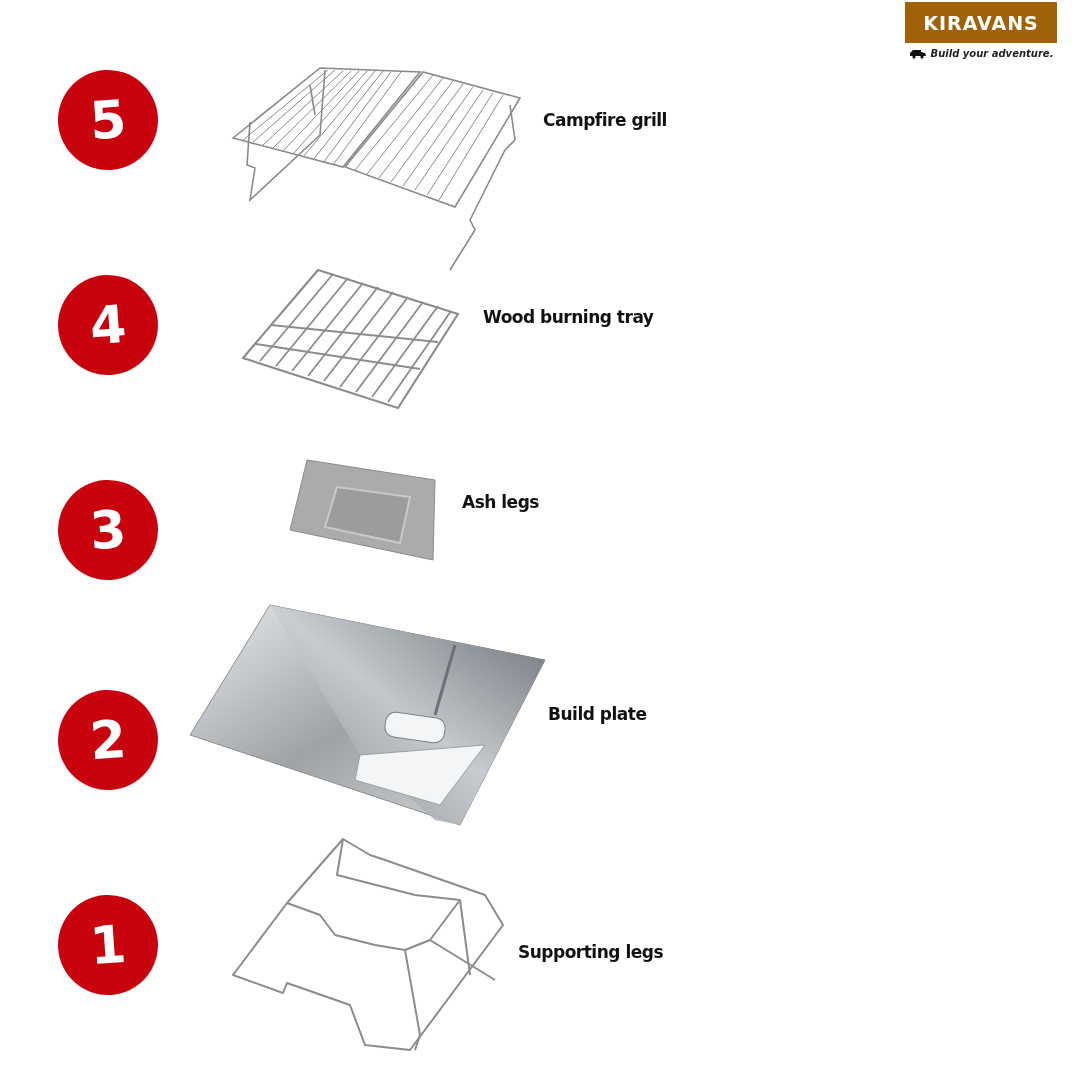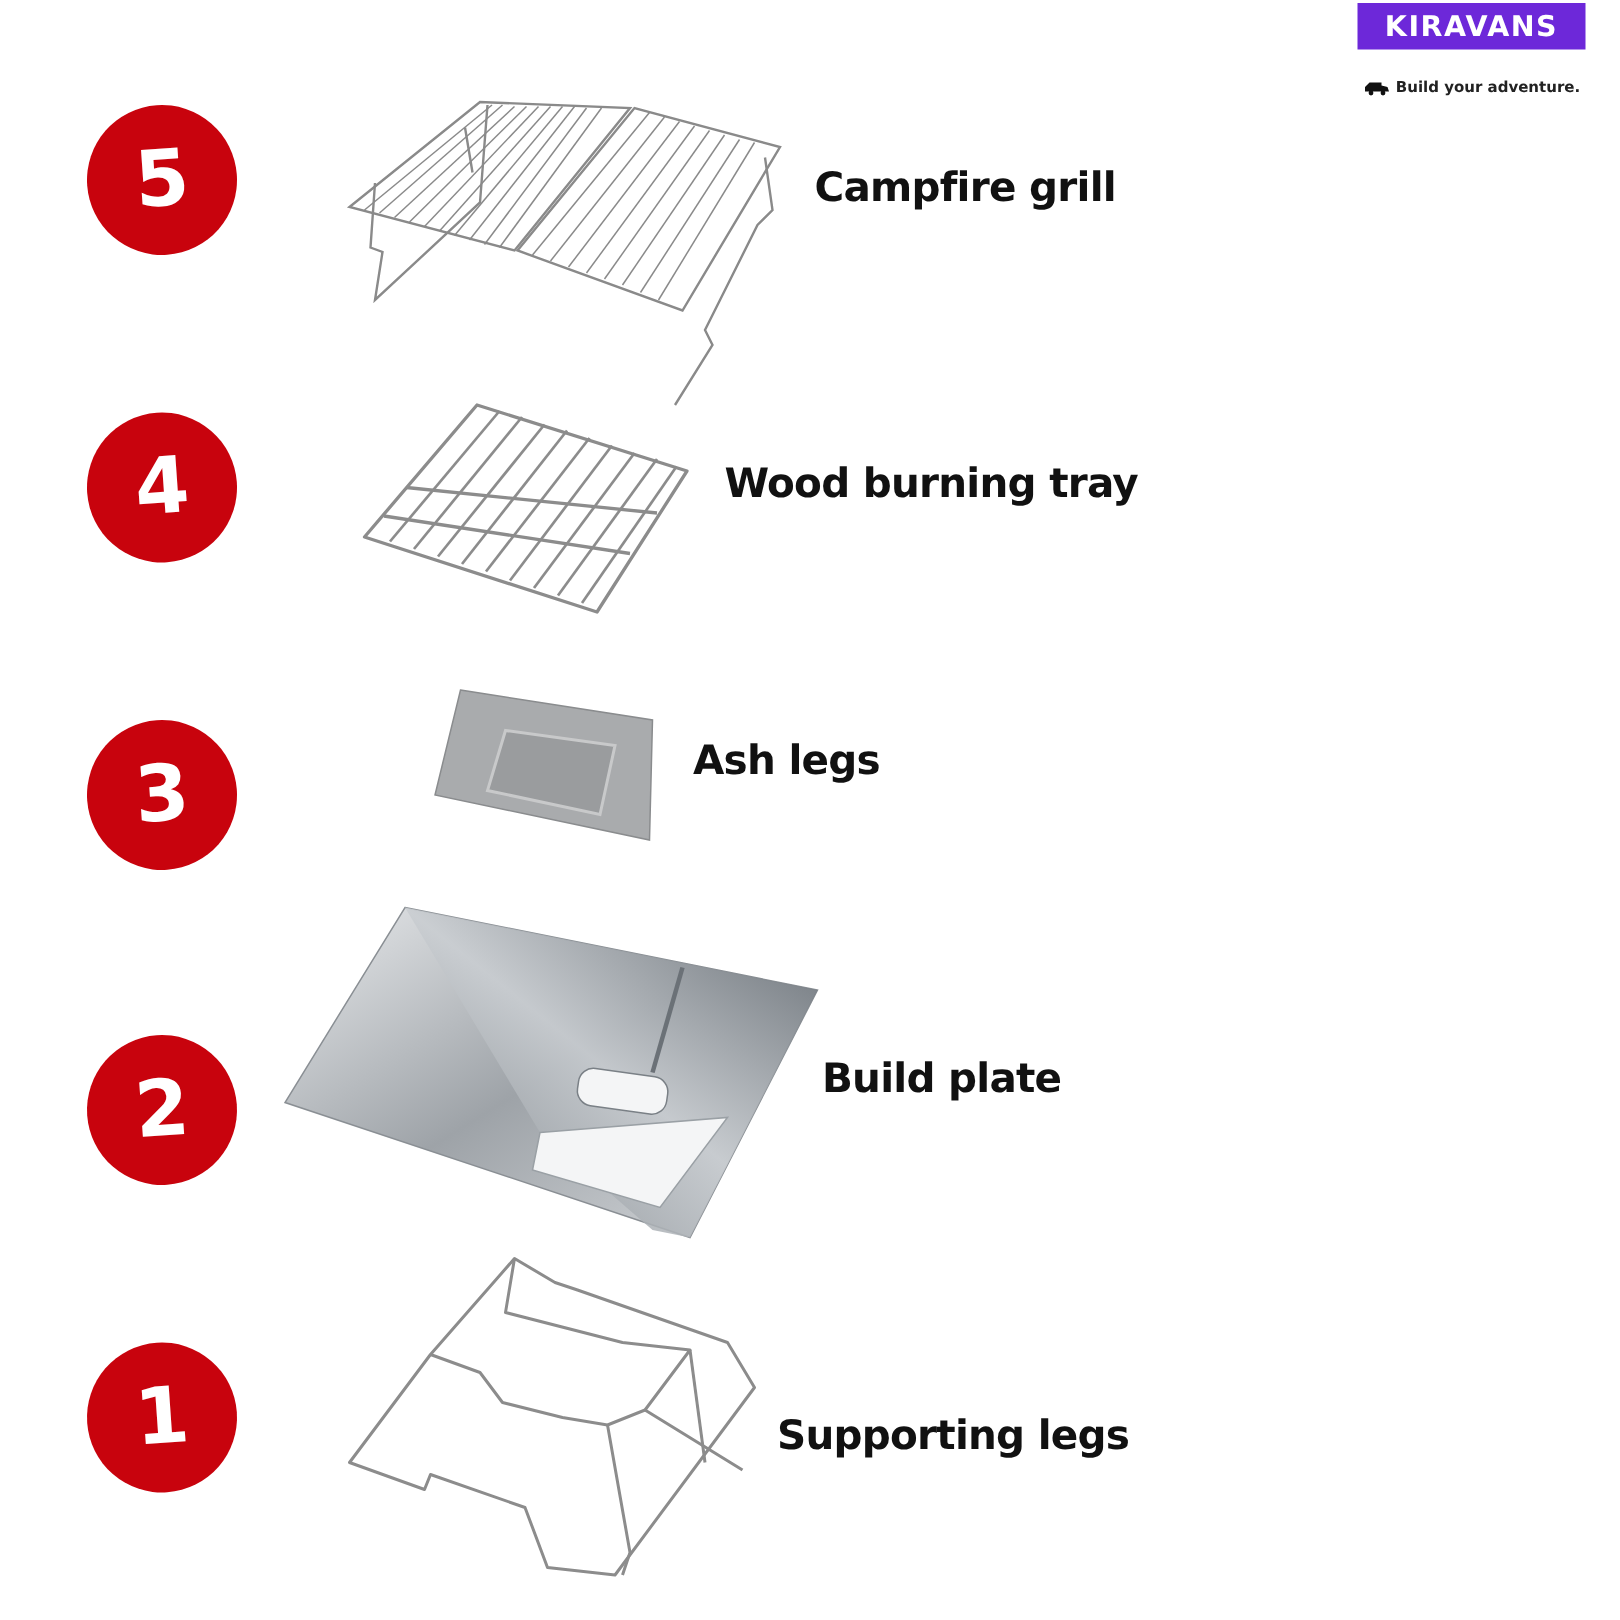--- a/index.html
+++ b/index.html
@@ -1,28 +1,28 @@
 <!DOCTYPE html>
 <html><head>
 <meta charset="utf-8">
 <style>
   html, body { margin: 0; padding: 0; background: #ffffff; }
   body { width: 1080px; height: 1080px; position: relative; overflow: hidden;
          font-family: "DejaVu Sans", sans-serif; }
   .logo { position: absolute; left: 905px; top: 2px; width: 152px; }
-  .logo-box { background: #6d28d9; color: #fff; height: 31px; display: flex;
+  .logo-box { background: #a16207; color: #fff; height: 41px; display: flex;
               align-items: center; justify-content: center; font-weight: bold;
               font-size: 19px; letter-spacing: 1px; font-family: "DejaVu Sans", sans-serif; text-align: center; }
   .logo-tag { display: flex; align-items: center; justify-content: center; gap: 4px;
-              font-size: 10px; font-weight: bold; color: #222; margin-top: 20px; }
+              font-size: 10px; font-weight: bold; color: #222; margin-top: 5px; font-style: italic; }
   .badge { position: absolute; width: 100px; height: 100px; border-radius: 50%;
            background: #c8030d; color: #fff; display: flex; align-items: center;
            justify-content: center; font-size: 52px; font-weight: bold;
            font-family: "DejaVu Sans", sans-serif; transform: rotate(-4deg); }
-  .label { position: absolute; font-size: 27px; font-weight: bold; color: #111;
+  .label { position: absolute; font-size: 17px; font-weight: bold; color: #111;
            font-family: "DejaVu Sans", sans-serif; white-space: nowrap; letter-spacing: -0.5px; }
   .part { position: absolute; }
 </style>
 </head>
 <body>
 
 <div class="logo">
   <div class="logo-box">KIRAVANS</div>
   <div class="logo-tag">
     <svg width="18" height="10" viewBox="0 0 18 10">

